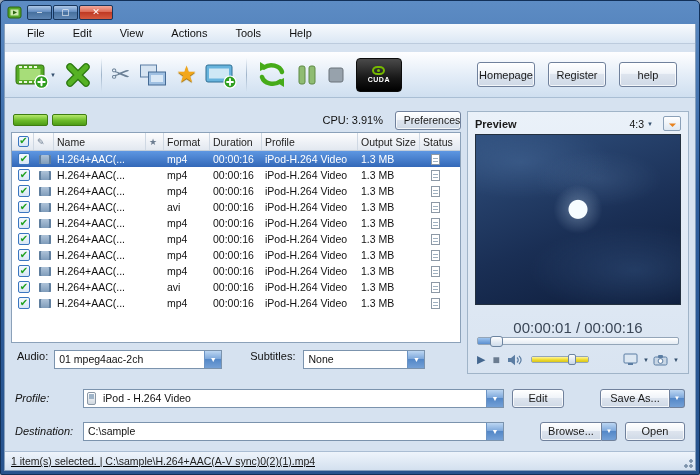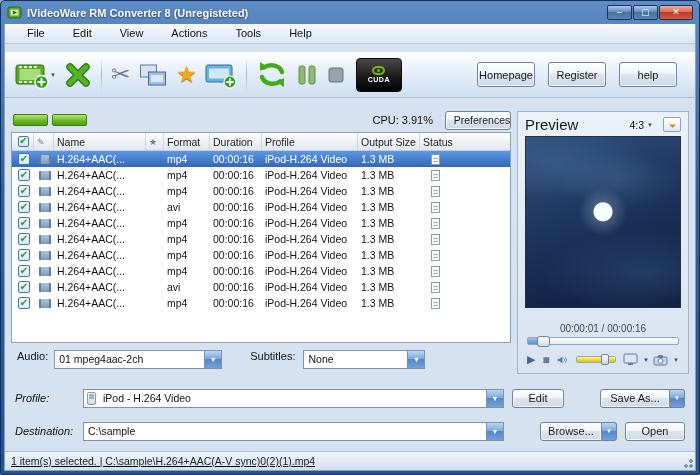--- a/index.html
+++ b/index.html
@@ -42,21 +42,21 @@
   .cuda .cuda-txt{color:#fff;font-size:7px;font-weight:bold;letter-spacing:.5px;}
   .top-actions{margin-left:auto;display:flex;gap:13px;margin-right:12px;}
   .vbtn{border:1px solid #70819c;border-radius:3px;color:#1a1a1a;font-size:11px;
     background:linear-gradient(#fff,#f0f4f9 45%,#dde4ee 50%,#cfd9e6);
     box-shadow:inset 0 0 0 1px rgba(255,255,255,.75);
     display:inline-flex;align-items:center;justify-content:center;cursor:default;}
   .top-actions .vbtn{width:58px;height:25px;}
 
   
   .main{flex:1;min-height:0;display:flex;gap:6px;padding:5px 6px 3px;}
-  .left{width:500px;display:flex;flex-direction:column;min-height:0;}
+  .left{width:450px;display:flex;flex-direction:column;min-height:0;}
 
   .cpu-strip{height:18px;display:flex;align-items:center;gap:4px;margin:0 0 3px 2px;}
   .gbar{width:35px;height:12px;border:1px solid #3f7d12;border-radius:2px;background:linear-gradient(#b5e86b,#6cbb2a 55%,#4d9c17);}
   .cpu-label{margin-left:auto;font-size:11px;color:#111;}
   .pref-btn{width:66px;height:19px;margin-left:8px;font-size:10.5px;padding-left:8px;}
 
   
   .table{flex:1;min-height:0;border:1px solid #8ba1b9;background:#fff;overflow:hidden;display:flex;flex-direction:column;}
   .thead,.trow{display:grid;grid-template-columns:22px 20px 92px 18px 46px 52px 96px 62px 1fr;align-items:center;}
   .thead{height:18px;background:linear-gradient(#fdfdfe,#eef1f6 55%,#e2e8f0);border-bottom:1px solid #c3cedb;flex:0 0 auto;}
@@ -83,34 +83,34 @@
   .dbtn{width:17px;display:flex;align-items:center;justify-content:center;color:#fff;font-size:7px;
     border-left:1px solid #6b93c4;background:linear-gradient(#bcd6f2,#7fa9dc 45%,#5488c8 50%,#74a0d6);}
   .audio-combo{width:168px;}
   .subs-combo{width:122px;margin-left:2px;}
   .subs-label{margin-left:22px;}
 
   
   .right{flex:1;min-width:0;}
   .panel{height:100%;border:1px solid #a0b4c8;background:linear-gradient(#eaf1f9,#d9e4f1);padding:4px 7px;display:flex;flex-direction:column;}
   .pv-head{height:18px;display:flex;align-items:center;gap:4px;}
-  .pv-title{font-size:15px;font-weight:normal;color:#1a1a1a;flex:1;}
+  .pv-title{font-size:11px;font-weight:bold;color:#1a1a1a;flex:1;}
   .aspect{font-size:10.5px;color:#111;display:flex;align-items:center;gap:2px;}
   .aspect .tb-caret{font-size:6px;}
   .popout{width:18px;height:15px;margin-left:6px;border:1px solid #8aa0b8;border-radius:2px;background:linear-gradient(#fff,#dfe8f2);display:flex;align-items:center;justify-content:center;}
   .popout .arrow{width:0;height:0;border-left:5px solid transparent;border-bottom:5px solid #e8821e;transform:rotate(45deg);}
   .video{margin-top:3px;height:202px;border:1px solid #23303f;
     background:
       radial-gradient(circle 9px at 50% 44%, #f6fcff 0 9px, rgba(246,252,255,0) 10px),
       radial-gradient(circle 34px at 50% 44%, rgba(196,220,244,.38), rgba(196,220,244,0) 72%),
       radial-gradient(ellipse 130px 52px at 22% 16%, rgba(96,136,186,.28), transparent 70%),
       radial-gradient(ellipse 150px 64px at 78% 80%, rgba(70,108,160,.32), transparent 70%),
       radial-gradient(ellipse 90px 40px at 60% 26%, rgba(120,156,200,.18), transparent 70%),
       linear-gradient(160deg,#30507e,#1a2f55 55%,#0d1c3a);}
-  .pv-time{height:16px;display:flex;align-items:center;justify-content:center;font-size:10px;color:#3a4656;margin-top:14px;}
+  .pv-time{height:16px;display:flex;align-items:center;justify-content:center;font-size:15px;color:#3a4656;margin-top:14px;}
   .seek{height:9px;margin:2px 2px 0;border:1px solid #93a5b8;background:linear-gradient(#fff,#e4ebf3);border-radius:2px;position:relative;}
   .seek .fill{position:absolute;left:0;top:0;bottom:0;width:7%;background:linear-gradient(#9cc3ee,#5b8fd0);}
   .seek .thumb{position:absolute;left:6%;top:-2px;width:13px;height:11px;border:1px solid #6c84a0;border-radius:3px;background:linear-gradient(#fdfdfe,#cfdcea);}
   .pv-ctrls{height:22px;margin-top:5px;display:flex;align-items:center;gap:7px;padding:0 2px;}
   .ctrl{font-size:11px;color:#44678f;line-height:1;cursor:default;}
   .ctrl.stop{font-size:12px;color:#6b7c90;}
   .vol{width:58px;height:7px;border:1px solid #93a5b8;border-radius:2px;background:#fff;position:relative;margin-left:2px;}
   .vol .vfill{position:absolute;inset:0;background:linear-gradient(#fff59a,#efdb2e 55%,#d8c51f);}
   .vol .vthumb{position:absolute;left:64%;top:-3px;width:8px;height:11px;border:1px solid #6c84a0;border-radius:2px;background:linear-gradient(#fdfdfe,#c8d6e6);}
   .pv-right{margin-left:auto;display:flex;align-items:center;gap:4px;}
@@ -144,21 +144,20 @@
 <body>
 
 <div class="window">
 
   <div class="titlebar">
     <svg class="app-icon" viewBox="0 0 15 15">
       <rect x="1" y="2" width="13" height="11" rx="2" fill="#57a829" stroke="#2c6410"></rect>
       <rect x="3.5" y="4.5" width="8" height="6" fill="#cfe9b0"></rect>
       <path d="M6 5.5 L10 7.5 L6 9.5 Z" fill="#2c6410"></path>
     </svg>
-    <span class="title">IVideoWare RM Converter 8 (Unregisteted)</span>
     <span class="winbtns">
       <span class="winbtn">–</span>
       <span class="winbtn">▢</span>
       <span class="winbtn close">✕</span>
     </span>
   </div>
 
   <div class="client">
 
     <div class="menubar">

